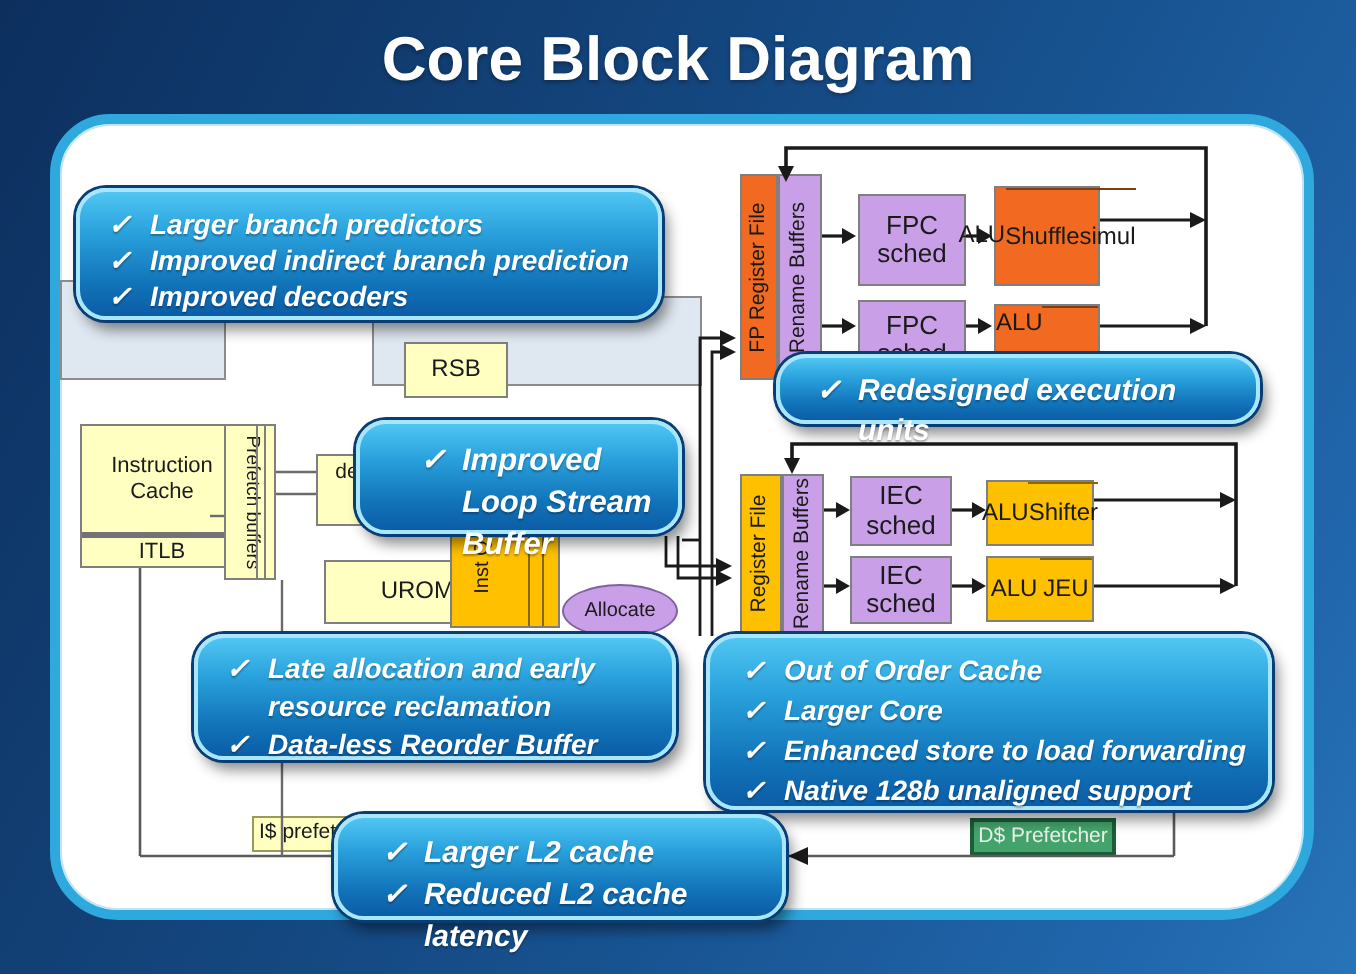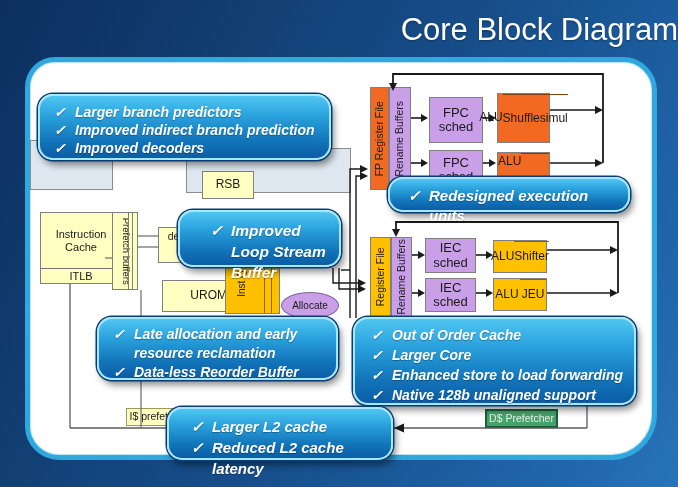--- a/index.html
+++ b/index.html
@@ -2,22 +2,22 @@
 <html><head>
 <meta charset="utf-8">
 <style>
   html,body{margin:0;padding:0;}
   #stage{
     position:relative; width:678px; height:487px; overflow:hidden;
     font-family:"Liberation Sans", sans-serif;
     background:linear-gradient(118deg,#0c2f5e 0%,#123f74 28%,#17518e 58%,#2167ad 88%,#2874b9 100%);
   }
   .title{
-    position:absolute; left:0; top:12px; width:100%; text-align:right;
-    color:#ffffff; font-size:31px; font-weight:400; letter-spacing:0px;
+    position:absolute; left:0; top:12px; width:100%; text-align:center;
+    color:#ffffff; font-size:31px; font-weight:700; letter-spacing:0px;
     text-shadow:0 1px 2px rgba(0,0,0,.35);
   }
   .panel{
     position:absolute; left:25px; top:57px; width:632px; height:403px;
     background:#ffffff; border:5px solid #2fa8de;
     border-radius:30px 34px 46px 34px; box-sizing:border-box; z-index:1;
     box-shadow:inset 0 0 0 1px #bfe6f6;
   }
   .box{
     position:absolute; box-sizing:border-box; border:1px solid #7f7f7f;
@@ -60,21 +60,21 @@
   <div class="panel"></div>
 
   <div class="box gray" style="left:30px;top:140px;width:83px;height:50px;"></div>
   <div class="box gray" style="left:186px;top:148px;width:165px;height:45px;"></div>
   <div class="box yellow" style="left:202px;top:171px;width:52px;height:28px;font-size:12px;">
       <span>RSB</span>
     </div>
 
   <div class="box yellow" style="left:40px;top:212px;width:82px;height:72px;flex-direction:column;padding:0;align-items:stretch;">
     <div style="flex:1;display:flex;align-items:center;justify-content:center;padding:0 4px;">Instruction Cache</div>
-    <div style="height:14px;border-top:1px solid #737373;display:flex;align-items:center;justify-content:center;">ITLB</div>
+    <div style="height:14px;border-top:3px solid #737373;display:flex;align-items:center;justify-content:center;">ITLB</div>
   </div>
 
   <div class="box yellow vt rot-cw" style="left:112px;top:212px;width:26px;height:78px;font-size:9.5px;">
     <span>Prefetch buffers</span>
     <i style="position:absolute;right:8px;top:0;bottom:0;border-left:1px solid #7f7f7f;"></i>
     <i style="position:absolute;right:4px;top:0;bottom:0;border-left:1px solid #7f7f7f;"></i>
   </div>
 
   <div class="box yellow" style="left:158px;top:227px;width:27px;height:36px;align-items:flex-start;justify-content:center;padding:3px 0 0 4px;font-size:10.5px;">
       <span>de</span>

